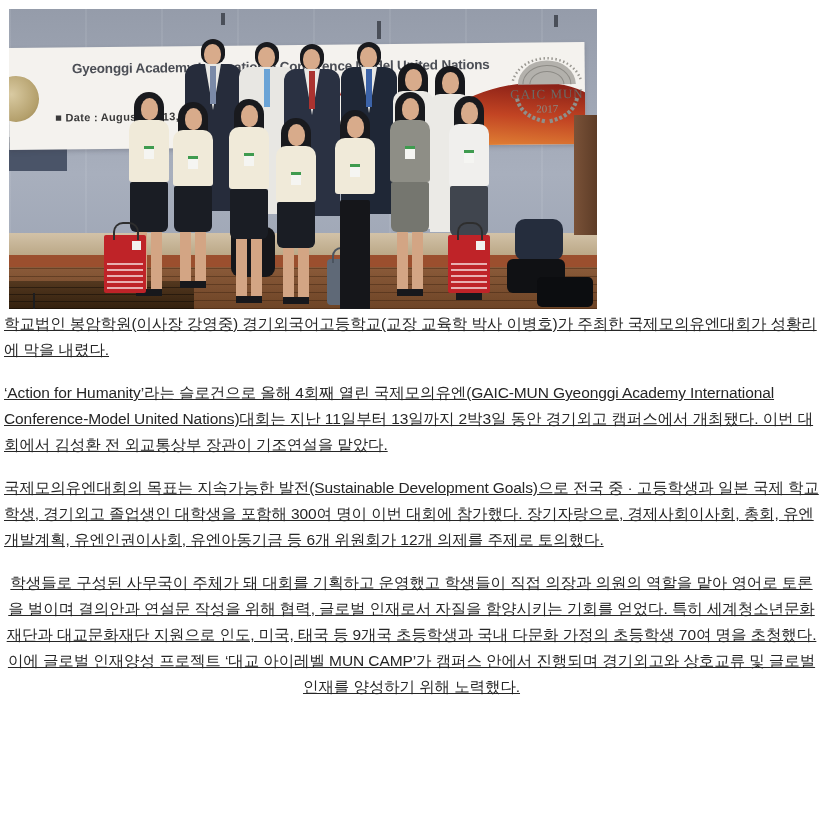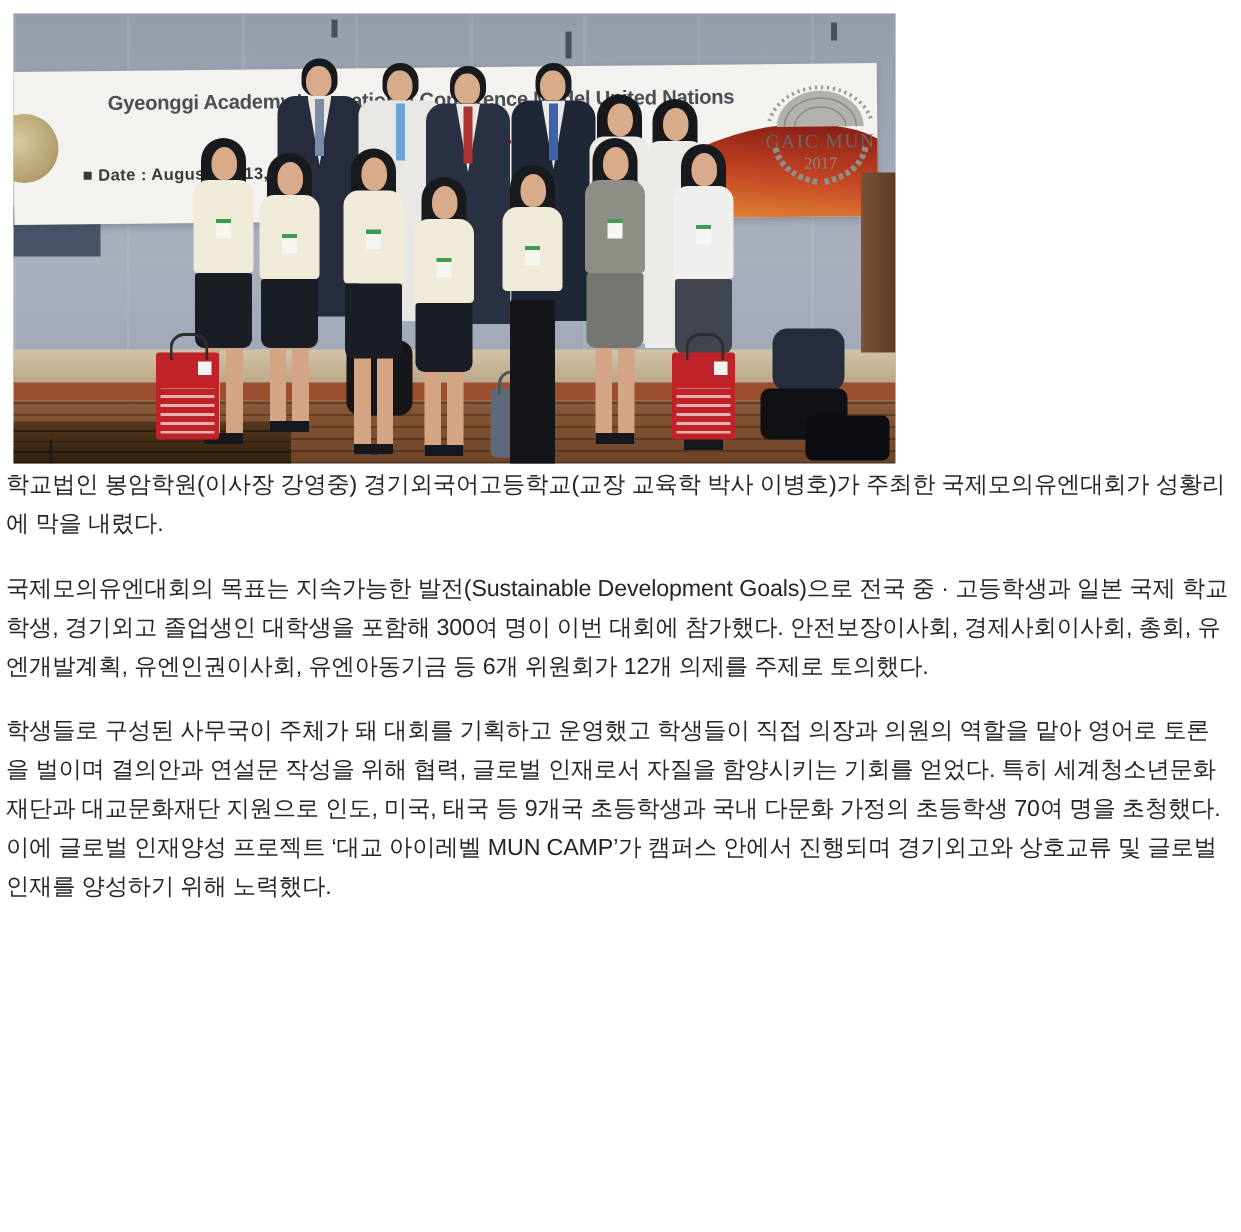--- a/index.html
+++ b/index.html
@@ -86,22 +86,22 @@
   
   .bagred{position:absolute;width:42px;height:58px;background:#bf2328;border-radius:2px;z-index:5;}
   .bagred span{position:absolute;display:block;}
   .bagred .handle{left:9px;top:-13px;width:22px;height:16px;border:2px solid #2e2e2e;border-bottom:none;border-radius:10px 10px 0 0;}
   .bagred .tag{right:5px;top:6px;width:9px;height:9px;background:#f2f2f0;}
   .bagred .tex{left:3px;right:3px;top:24px;bottom:4px;opacity:.85;
     background:repeating-linear-gradient(0deg,rgba(255,255,255,.75) 0 2px,rgba(0,0,0,0) 2px 6px);}
 
   
   .article{margin:2px 8px 0 4px;font-size:15.5px;line-height:26px;color:#262626;letter-spacing:-.1px;}
-  .article p{margin:0 0 17px;}
-  .article p:last-child{margin-bottom:0;}
+  .article p{margin:0 0 17px;text-decoration:underline;}
+  .article p:last-child{margin-bottom:0;text-align:center;}
 </style>
 </head>
 <body>
 
 <div class="photo">
   <div class="wall"></div>
   <span class="ceil-mark m1"></span>
   <span class="ceil-mark m2"></span>
   <span class="ceil-mark m3"></span>
   <div class="dark-left"></div>
@@ -226,15 +226,16 @@
   </div>
   <div class="bagred" style="left:439px;top:226px;">
     <span class="handle"></span>
       <span class="tag"></span>
       <span class="tex"></span>
   </div>
 </div>
 
 <div class="article">
   <p>학교법인 봉암학원(이사장 강영중) 경기외국어고등학교(교장 교육학 박사 이병호)가 주최한 국제모의유엔대회가 성황리에 막을 내렸다.</p>
-  <p>국제모의유엔대회의 목표는 지속가능한 발전(Sustainable Development Goals)으로 전국 중 · 고등학생과 일본 국제 학교 학생, 경기외고 졸업생인 대학생을 포함해 300여 명이 이번 대회에 참가했다. 안전보장이사회, 경제사회이사회, 총회, 유엔개발계획, 유엔인권이사회, 유엔아동기금 등 6개 위원회가 12개 의제를 주제로 토의했다.</p>
+  <p>‘Action for Humanity’라는 슬로건으로 올해 4회째 열린 국제모의유엔(GAIC-MUN Gyeonggi Academy International Conference-Model United Nations)대회는 지난 11일부터 13일까지 2박3일 동안 경기외고 캠퍼스에서 개최됐다. 이번 대회에서 김성환 전 외교통상부 장관이 기조연설을 맡았다.</p>
+  <p>국제모의유엔대회의 목표는 지속가능한 발전(Sustainable Development Goals)으로 전국 중 · 고등학생과 일본 국제 학교 학생, 경기외고 졸업생인 대학생을 포함해 300여 명이 이번 대회에 참가했다. 장기자랑으로, 경제사회이사회, 총회, 유엔개발계획, 유엔인권이사회, 유엔아동기금 등 6개 위원회가 12개 의제를 주제로 토의했다.</p>
   <p>학생들로 구성된 사무국이 주체가 돼 대회를 기획하고 운영했고 학생들이 직접 의장과 의원의 역할을 맡아 영어로 토론을 벌이며 결의안과 연설문 작성을 위해 협력, 글로벌 인재로서 자질을 함양시키는 기회를 얻었다. 특히 세계청소년문화재단과 대교문화재단 지원으로 인도, 미국, 태국 등 9개국 초등학생과 국내 다문화 가정의 초등학생 70여 명을 초청했다. 이에 글로벌 인재양성 프로젝트 ‘대교 아이레벨 MUN CAMP’가 캠퍼스 안에서 진행되며 경기외고와 상호교류 및 글로벌 인재를 양성하기 위해 노력했다.</p>
 </div>
 
 </body></html>

